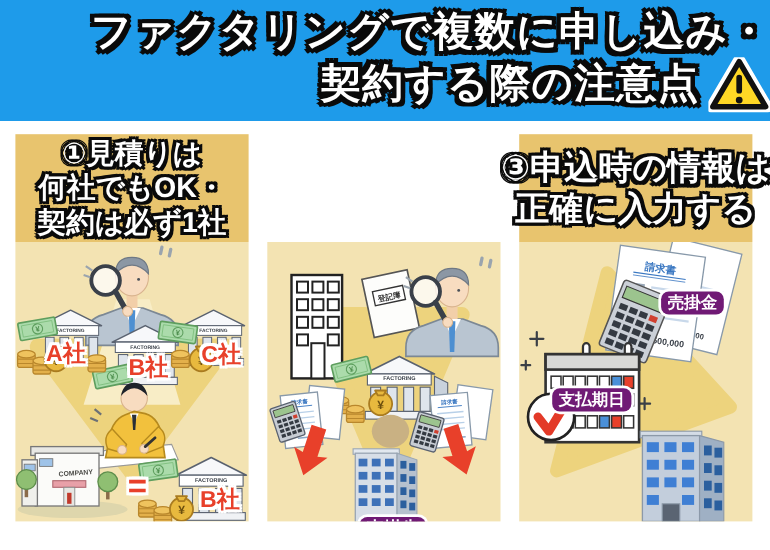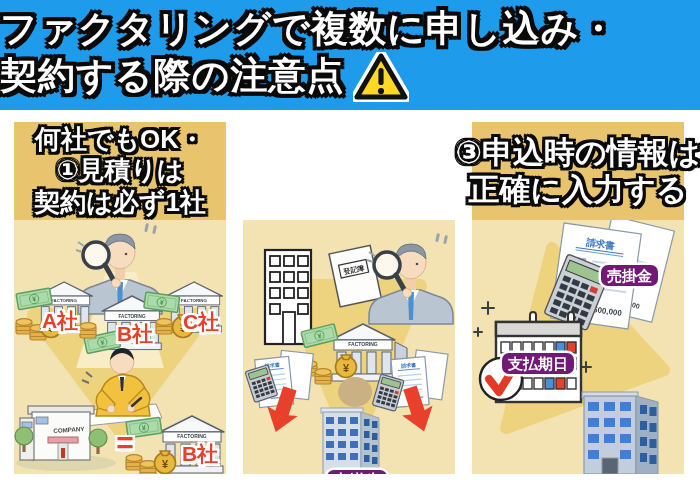--- a/index.html
+++ b/index.html
@@ -1,21 +1,21 @@
 <!DOCTYPE html>
 <html><head>
 <meta charset="utf-8">
 <style>
   html,body{margin:0;padding:0;background:#ffffff;}
   .page{position:relative;width:700px;height:500px;background:#ffffff;overflow:hidden;
         font-family:"Liberation Sans","DejaVu Sans",sans-serif;}
 
   
   .hdr{position:absolute;left:0;top:0;width:700px;height:110px;background:#1E9BEA;
-       display:flex;flex-direction:column;align-items:flex-start;justify-content:center;gap:1px;}
+       display:flex;flex-direction:column;align-items:flex-end;justify-content:center;gap:1px;}
   .hline{font-weight:900;font-size:37px;letter-spacing:1px;line-height:1.15;color:#fff;white-space:nowrap;}
   .hrow{display:flex;align-items:center;gap:8px;}
   .ow{text-shadow:
       -4px -4px 0 #0a0a0a,-4px 0 0 #0a0a0a,-4px 4px 0 #0a0a0a,
       0 -4px 0 #0a0a0a,0 4px 0 #0a0a0a,
       4px -4px 0 #0a0a0a,4px 0 0 #0a0a0a,4px 4px 0 #0a0a0a,
       -3px -3px 0 #0a0a0a,3px -3px 0 #0a0a0a,-3px 3px 0 #0a0a0a,3px 3px 0 #0a0a0a;}
 
   
   .panel{position:absolute;top:122px;width:212px;height:352px;}
@@ -58,22 +58,22 @@
         <polygon points="28,4 52,45 4,45" fill="none" stroke="#ffffff" stroke-width="12" stroke-linejoin="round"></polygon>
         <polygon points="28,4 52,45 4,45" fill="#FFD825" stroke="#111111" stroke-width="5" stroke-linejoin="round"></polygon>
         <rect x="25.4" y="16" width="5.2" height="17" rx="2.6" fill="#111111"></rect>
         <circle cx="28" cy="39" r="3.1" fill="#111111"></circle>
       </svg>
     </div>
   </header>
 
   <section class="panel p1">
     <div class="ptitle">
+      <div class="tline owt">①見積りは</div>
       <div class="tline owt">何社でもOK・</div>
-      <div class="tline owt">①見積りは</div>
       <div class="tline owt">契約は必ず1社</div>
     </div>
     <div class="pbody">
       <svg width="212" height="254" viewBox="0 0 212 254">
         <defs>
           <g id="g-man">
             <path d="M-42,64 L-42,56 Q-42,40 -26,36 L-10,30 L10,30 L26,36 Q42,40 42,56 L42,64 Z" fill="#B9C5D1" stroke="#7C8894" stroke-width="1.5"></path>
             <polygon points="-8,30 8,30 0,47" fill="#ffffff"></polygon>
             <polygon points="-3,32 3,32 2,60 -2,60" fill="#4D8FD1"></polygon>
             <rect x="-5" y="18" width="10" height="12" fill="#F2CFA9"></rect>

